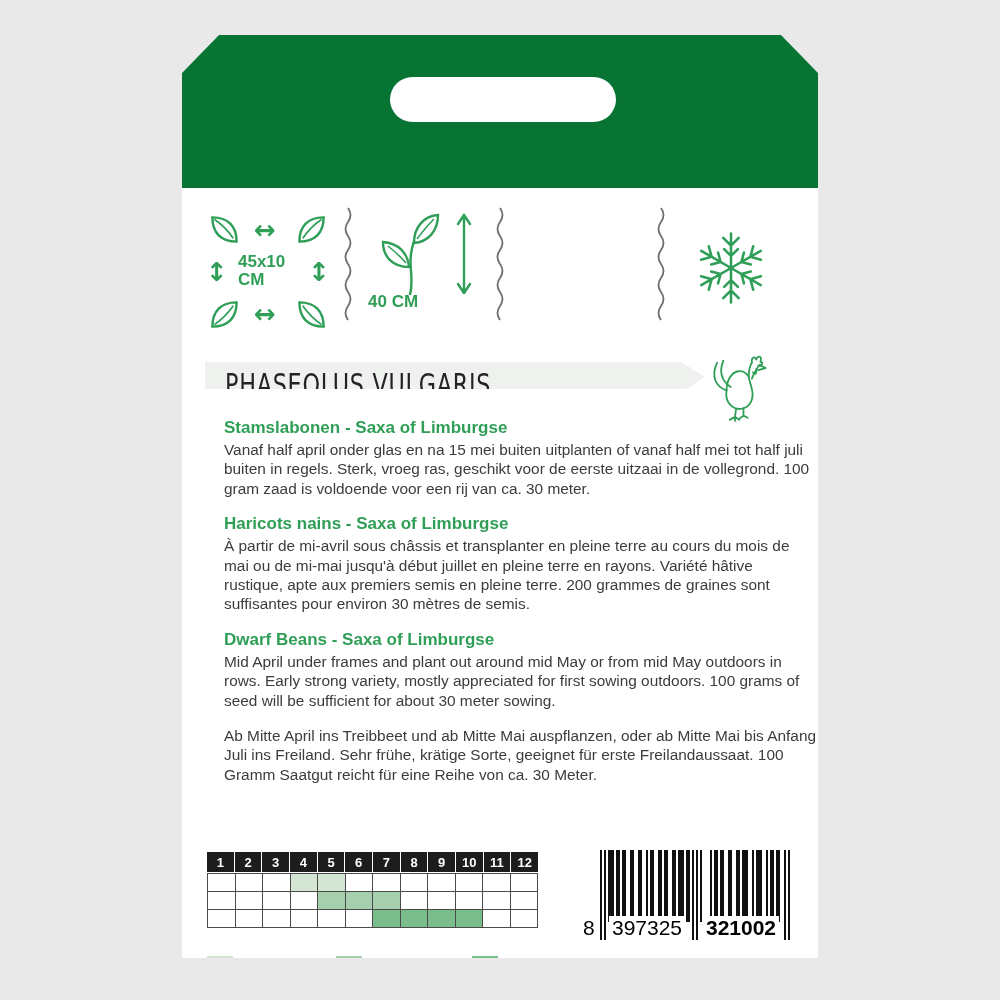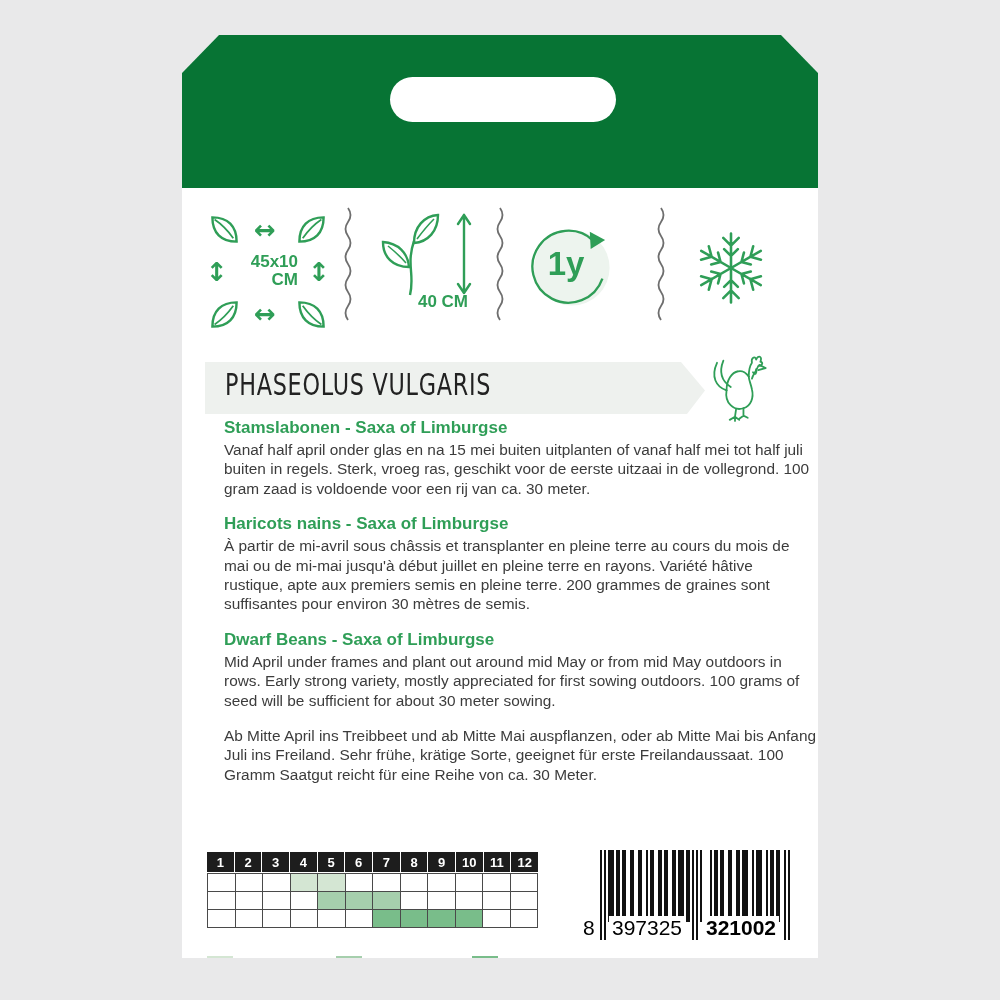--- a/index.html
+++ b/index.html
@@ -6,38 +6,38 @@
   .stage{position:relative;width:1000px;height:1000px;background:#e9e9ea;overflow:hidden;
          font-family:"Liberation Sans",sans-serif;}
   .packet{position:absolute;left:182px;top:35px;width:636px;height:923px;background:#ffffff;
           clip-path:polygon(37px 0,599px 0,636px 38px,636px 923px,0 923px,0 38px);}
   .header-band{position:absolute;left:0;top:0;width:636px;height:153px;background:#077434;}
   .handle{position:absolute;left:208px;top:42px;width:226px;height:45px;background:#ffffff;border-radius:23px;}
 
   
   .green-icon{color:var(--accent,#2f9e57);}
   .divider{position:absolute;top:170px;}
-  .icon-label{color:var(--accent,#2f9e57);font-weight:bold;text-align:right;line-height:1.05;}
+  .icon-label{color:var(--accent,#2f9e57);font-weight:bold;text-align:left;line-height:1.05;}
   .arrow-glyph{position:absolute;color:var(--accent,#2f9e57);font-weight:bold;font-size:26px;
                font-family:"DejaVu Sans",sans-serif;line-height:1;}
 
   .spacing-icon{position:absolute;left:22px;top:176px;width:128px;height:122px;}
   .leaf{position:absolute;width:33px;height:33px;}
 
   .height-icon{position:absolute;left:198px;top:172px;width:95px;height:92px;}
   .height-label{position:absolute;left:186px;top:258px;width:100px;font-size:17px;}
 
   .cycle-icon{position:absolute;left:343px;top:186px;width:90px;height:90px;}
   .cycle-text{position:absolute;left:0;top:24px;width:82px;text-align:center;font-size:33px;
               font-weight:bold;color:var(--accent,#2f9e57);}
 
   .snow-icon{position:absolute;left:506px;top:190px;width:86px;height:86px;}
 
   
-  .title-band{position:absolute;left:23px;top:327px;width:500px;height:52px;background:#eef1ee;
+  .title-band{position:absolute;left:23px;top:327px;width:500px;height:27px;background:#eef1ee;
               clip-path:polygon(0 0,476px 0,500px 55%,482px 100%,0 100%);}
   .title-text{position:absolute;left:20px;top:4px;font-family:"DejaVu Sans",sans-serif;
               font-size:31px;font-weight:500;color:#222;letter-spacing:1px;
               transform:scaleX(.72);transform-origin:left center;white-space:nowrap;}
   .rooster{position:absolute;left:520px;top:313px;width:66px;height:74px;}
 
   
   .sections{position:absolute;left:42px;top:383px;width:592px;}
   .sec{margin-bottom:16px;}
   .sec .h{color:var(--accent,#2f9e57);font-weight:bold;font-size:17px;line-height:20px;margin:0 0 2px 0;}
@@ -115,28 +115,20 @@
         <path d="M26,56 C20,49 13,43 8,39" fill="none" stroke="currentColor" stroke-width="1.6"></path>
         <path d="M84,8 L84,86 M84,8 l-6,9 M84,8 l6,9 M84,86 l-6,-9 M84,86 l6,-9" fill="none" stroke="currentColor" stroke-width="2.4" stroke-linecap="round"></path>
       </svg>
     </div>
     <div class="height-label icon-label">40 CM</div>
 
     <svg class="divider" style="left:312px;" width="12" height="122" viewBox="0 0 12 122">
       <path d="M6,3 q5,7 0,14 t0,14 t0,14 t0,14 t0,14 t0,14 t0,14 t0,14" fill="none" stroke="#6e6e6e" stroke-width="1.8"></path>
     </svg>
 
-    <div class="cycle-icon">
-      <svg class="green-icon" width="90" height="90" viewBox="0 0 100 100">
-        <circle cx="52" cy="52" r="42" fill="#edf4ee"></circle>
-        <path d="M86,64 A40,40 0 1 1 76,22" fill="none" stroke="currentColor" stroke-width="2.6"></path>
-        <polygon points="72,12 89,21 73,31" fill="currentColor"></polygon>
-      </svg>
-      <div class="cycle-text">1y</div>
-    </div>
 
     <svg class="divider" style="left:473px;" width="12" height="122" viewBox="0 0 12 122">
       <path d="M6,3 q5,7 0,14 t0,14 t0,14 t0,14 t0,14 t0,14 t0,14 t0,14" fill="none" stroke="#6e6e6e" stroke-width="1.8"></path>
     </svg>
 
     <div class="snow-icon">
       <svg class="green-icon" width="86" height="86" viewBox="0 0 100 100">
         <defs>
           <g id="arm">
             <path d="M50,50 L50,10 M50,24 L41,15 M50,24 L59,15 M50,36 L42,28 M50,36 L58,28" fill="none" stroke="currentColor" stroke-width="3" stroke-linecap="round"></path>

